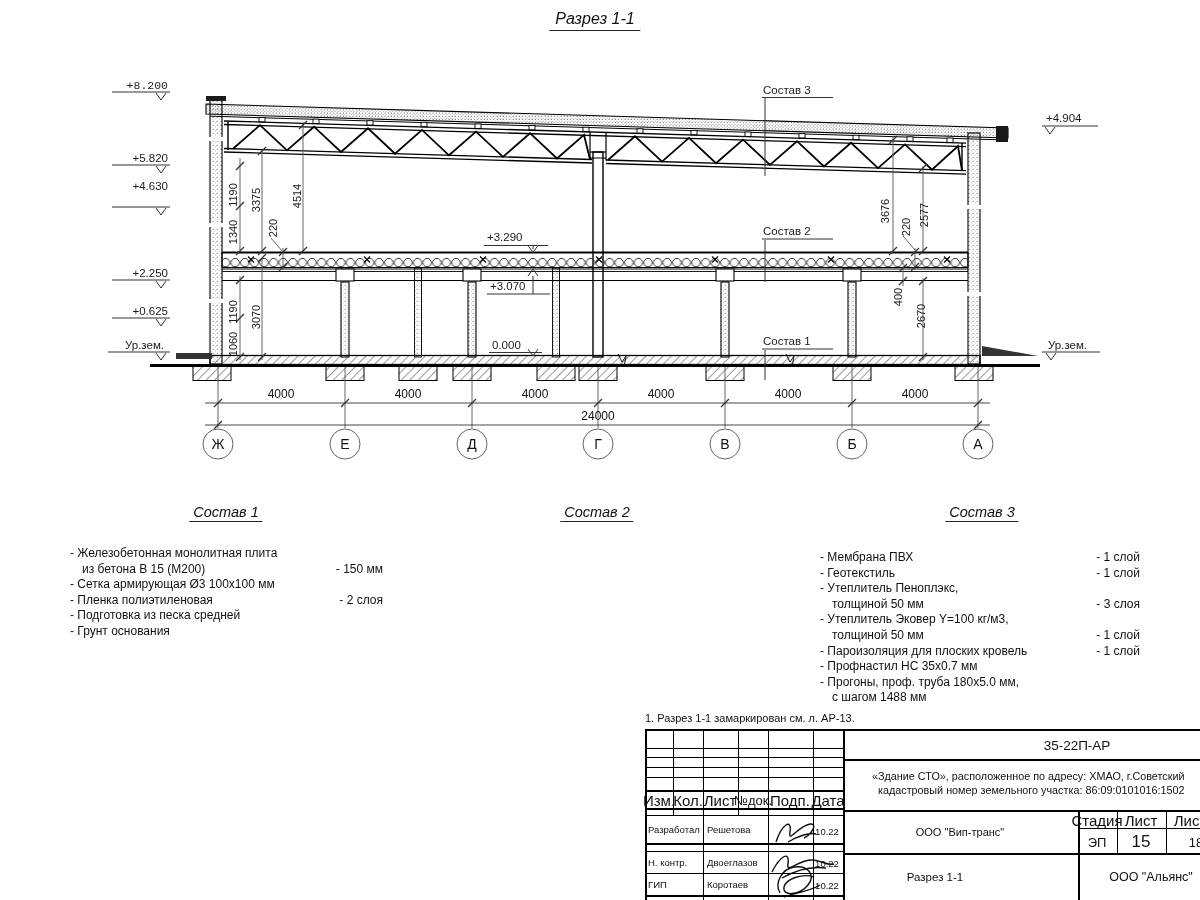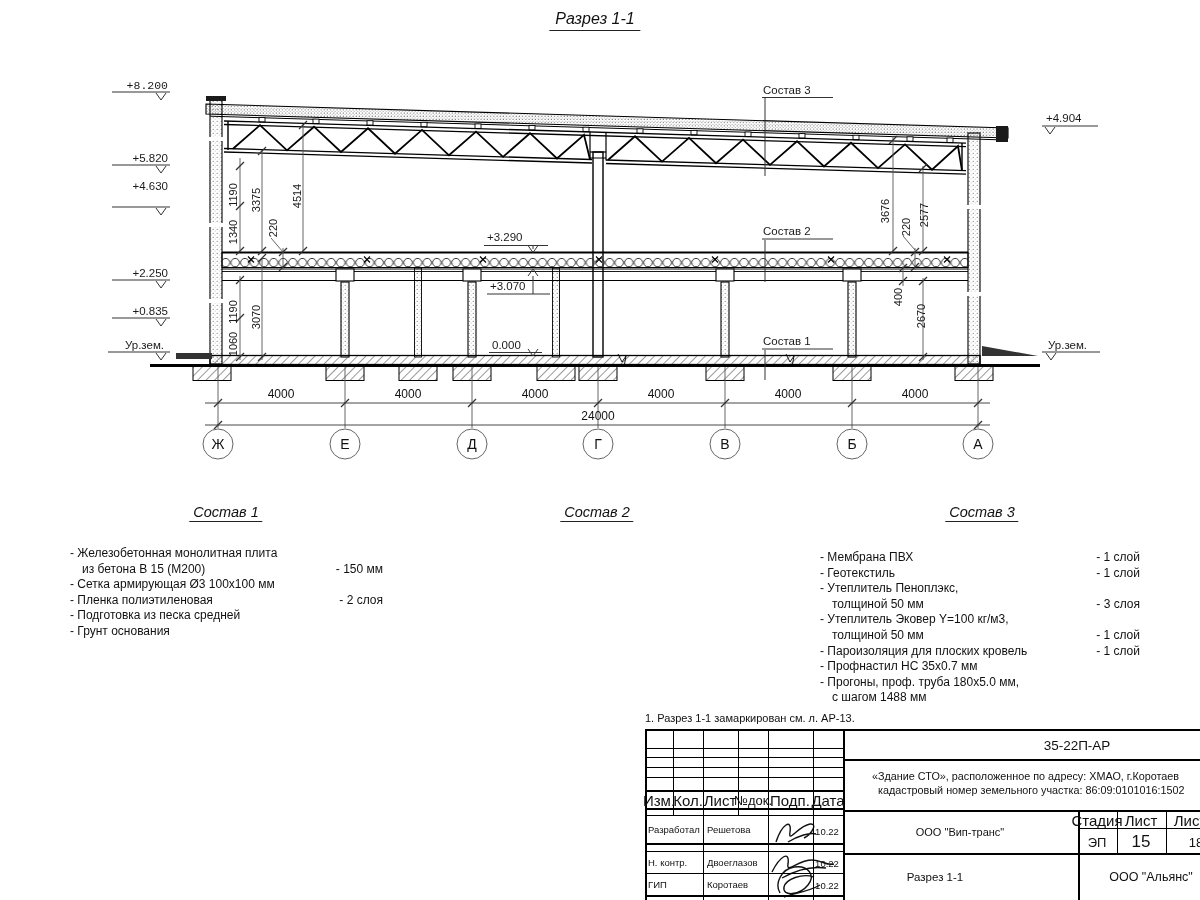--- a/index.html
+++ b/index.html
@@ -278,21 +278,21 @@
       <path d="M780,893 c-6,-10 2,-24 14,-26 c14,-2 22,8 14,18 c-8,10 -26,12 -24,2 c2,-8 18,-14 30,-10 m-30,20 c12,-4 26,-6 36,-12"></path>
     </g>
   </svg>
 
   <div class="h1" style="left:595px;top:10px;">Разрез 1-1</div>
 
   <div class="lbl elv" style="left:108px;top:79px;font-family:Liberation Mono, monospace;">+8.200</div>
   <div class="lbl elv" style="left:108px;top:152px;">+5.820</div>
   <div class="lbl elv" style="left:108px;top:180px;">+4.630</div>
   <div class="lbl elv" style="left:108px;top:267px;">+2.250</div>
-  <div class="lbl elv" style="left:108px;top:305px;">+0.835</div>
+  <div class="lbl elv" style="left:108px;top:305px;">+0.625</div>
   <div class="lbl elv" style="left:104px;top:339px;">Ур.зем.</div>
 
   <div class="lbl" style="left:1046px;top:112px;">+4.904</div>
   <div class="lbl" style="left:1048px;top:339px;">Ур.зем.</div>
 
   <div class="lbl" style="left:487px;top:231px;">+3.290</div>
   <div class="lbl" style="left:490px;top:280px;">+3.070</div>
   <div class="lbl" style="left:492px;top:339px;">0.000</div>
 
   <div class="lbl" style="left:763px;top:84px;">Состав 3</div>
@@ -396,21 +396,21 @@
     <span class="tbt tbl-left" style="left:707px;top:829px;transform:translateY(-50%);font-size:9.5px;">Решетова</span>
     <span class="tbt" style="left:827px;top:831px;font-size:9.5px;">10.22</span>
     <span class="tbt tbl-left" style="left:648px;top:862px;transform:translateY(-50%);font-size:9.5px;">Н. контр.</span>
     <span class="tbt tbl-left" style="left:707px;top:862px;transform:translateY(-50%);font-size:9.5px;">Двоеглазов</span>
     <span class="tbt" style="left:827px;top:863px;font-size:9.5px;">10.22</span>
     <span class="tbt tbl-left" style="left:648px;top:884px;transform:translateY(-50%);font-size:9.5px;">ГИП</span>
     <span class="tbt tbl-left" style="left:707px;top:884px;transform:translateY(-50%);font-size:9.5px;">Коротаев</span>
     <span class="tbt" style="left:827px;top:885px;font-size:9.5px;">10.22</span>
 
     <span class="tbt" style="left:1077px;top:745px;font-size:13.5px;">35-22П-АР</span>
-    <span class="tbt tbl-left" style="left:872px;top:776px;transform:translateY(-50%);font-size:10.8px;">«Здание СТО», расположенное по адресу: ХМАО, г.Коротаев</span>
+    <span class="tbt tbl-left" style="left:872px;top:776px;transform:translateY(-50%);font-size:10.8px;">«Здание СТО», расположенное по адресу: ХМАО, г.Советский</span>
     <span class="tbt tbl-left" style="left:878px;top:790px;transform:translateY(-50%);font-size:10.8px;">кадастровый номер земельного участка: 86:09:0101016:1502</span>
     <span class="tbt" style="left:960px;top:832px;font-size:11px;">ООО "Вип-транс"</span>
     <span class="tbt" style="left:1097px;top:820px;">Стадия</span>
     <span class="tbt" style="left:1141px;top:820px;">Лист</span>
     <span class="tbt" style="left:1190px;top:820px;">Лист</span>
     <span class="tbt" style="left:1097px;top:842px;font-size:13px;">ЭП</span>
     <span class="tbt" style="left:1141px;top:842px;font-size:17px;text-align:right;">15</span>
     <span class="tbt" style="left:1196px;top:842px;font-size:13px;">18</span>
     <span class="tbt" style="left:935px;top:877px;font-size:11.5px;">Разрез 1-1</span>
     <span class="tbt" style="left:1151px;top:877px;font-size:12.5px;">ООО "Альянс"</span>

